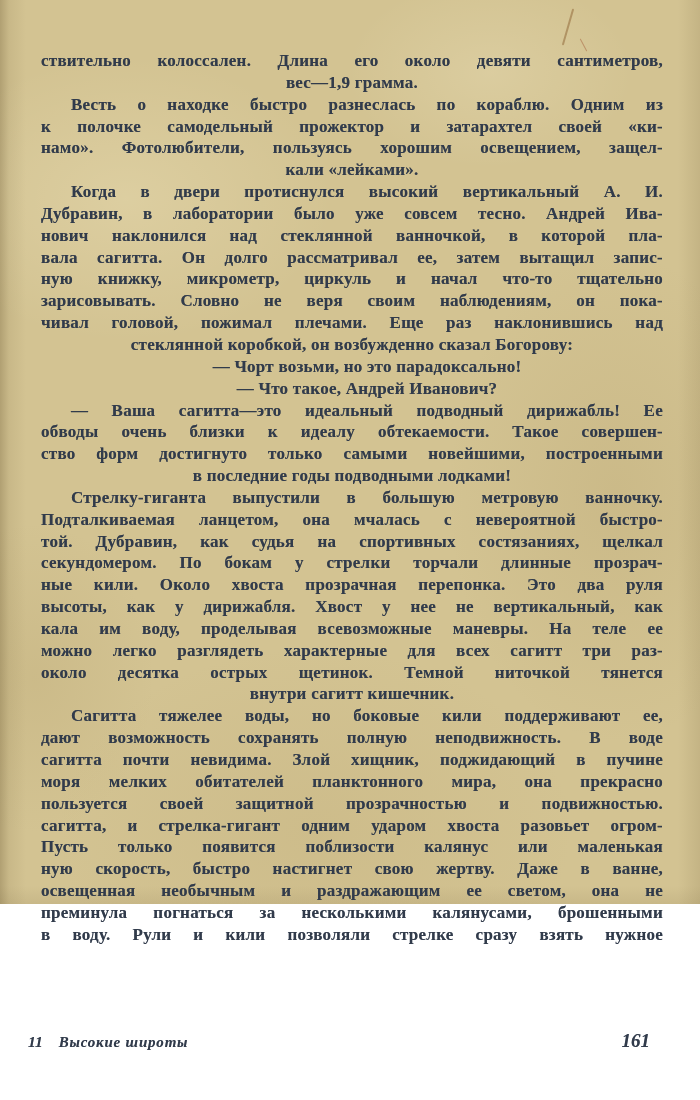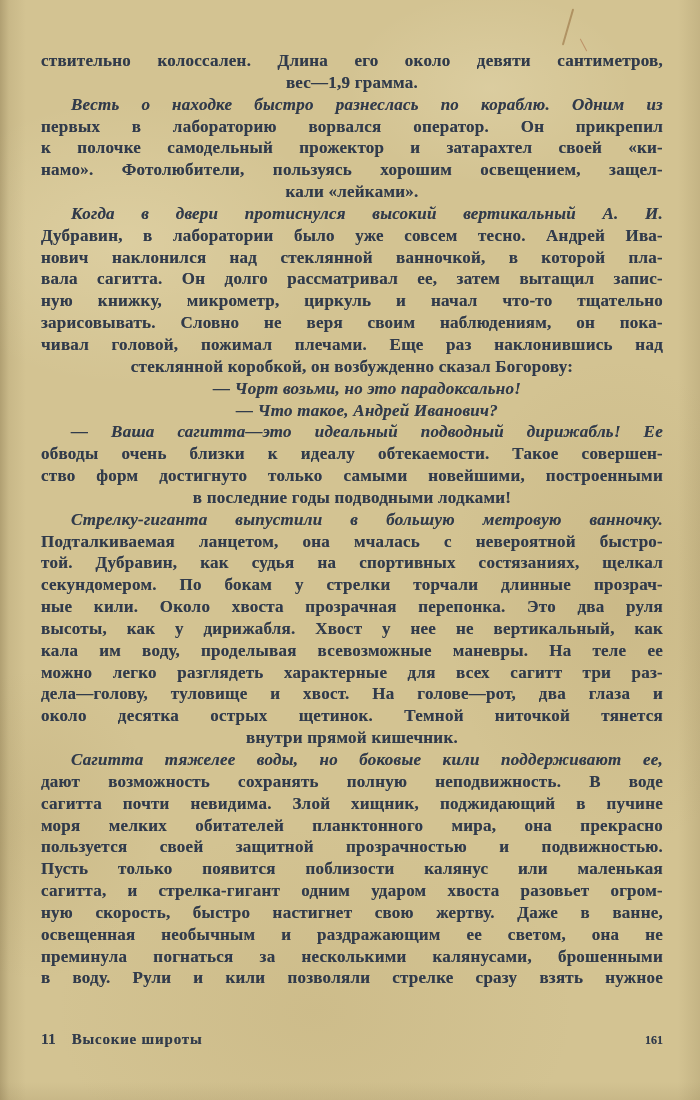--- a/index.html
+++ b/index.html
@@ -5,21 +5,21 @@
   html, body {
     margin: 0;
     padding: 0;
     width: 700px;
     height: 1100px;
     overflow: hidden;
   }
   .page {
     position: relative;
     width: 700px;
-    height: 1100px;
+    height: 904px;
     background-color: #d3c392;
     background-image:
       linear-gradient(90deg, rgba(104,86,48,0.32) 0px, rgba(104,86,48,0.10) 9px, rgba(104,86,48,0.0) 26px),
       linear-gradient(270deg, rgba(104,86,48,0.14) 0px, rgba(104,86,48,0.0) 22px),
       linear-gradient(0deg, rgba(104,86,48,0.10) 0px, rgba(104,86,48,0.0) 18px),
       radial-gradient(ellipse 320px 220px at 18% 22%, rgba(255,246,212,0.22), rgba(255,246,212,0) 65%),
       radial-gradient(ellipse 260px 380px at 88% 55%, rgba(148,122,68,0.13), rgba(148,122,68,0) 65%),
       radial-gradient(ellipse 420px 300px at 45% 92%, rgba(158,132,76,0.11), rgba(158,132,76,0) 62%),
       radial-gradient(ellipse 240px 160px at 70% 8%, rgba(255,248,220,0.18), rgba(255,248,220,0) 60%),
       radial-gradient(ellipse 200px 260px at 5% 75%, rgba(150,126,72,0.12), rgba(150,126,72,0) 60%);
@@ -48,59 +48,58 @@
     line-height: 21.85px;
     height: 21.85px;
     text-align: center;
   }
   .line.just {
     text-align: justify;
     text-align-last: justify;
   }
   .line.indent {
     text-indent: 30px;
-    font-style: italic;
   }
 
   .footer {
     position: absolute;
-    left: 41px;
+    left: 28px;
     top: 1030px;
     width: 622px;
     display: flex;
     justify-content: space-between;
     align-items: baseline;
     font-weight: bold;
     text-shadow: 0 0 0.5px rgba(49,59,75,0.55);
+    font-style: italic;
   }
   .footer-left { display: flex; align-items: baseline; }
   .sig {
     font-size: 15.5px;
     margin-right: 16px;
   }
   .running-title {
     font-size: 15px;
     letter-spacing: 0.8px;
   }
   .pagenum {
-    font-size: 12px;
+    font-size: 19px;
   }
 </style>
 </head>
 <body>
 
 <div class="page">
   <div class="fiber fiber-1"></div>
   <div class="fiber fiber-2"></div>
 
   <div class="text-block" id="text-block">
       <div class="line just">ствительно колоссален. Длина его около девяти сантиметров,</div>
       <div class="line">вес—1,9 грамма.</div>
       <div class="line indent just">Весть о находке быстро разнеслась по кораблю. Одним из</div>
-      <div class="line just">первых в лабораторию ворвался оператор. Он прикрепил</div>
       <div class="line just">к полочке самодельный прожектор и затарахтел своей «ки-</div>
       <div class="line just">намо». Фотолюбители, пользуясь хорошим освещением, защел-</div>
       <div class="line">кали «лейками».</div>
       <div class="line indent just">Когда в двери протиснулся высокий вертикальный А. И.</div>
       <div class="line just">Дубравин, в лаборатории было уже совсем тесно. Андрей Ива-</div>
       <div class="line just">нович наклонился над стеклянной ванночкой, в которой пла-</div>
       <div class="line just">вала сагитта. Он долго рассматривал ее, затем вытащил запис-</div>
       <div class="line just">ную книжку, микрометр, циркуль и начал что-то тщательно</div>
       <div class="line just">зарисовывать. Словно не веря своим наблюдениям, он пока-</div>
       <div class="line just">чивал головой, пожимал плечами. Еще раз наклонившись над</div>
@@ -112,30 +111,29 @@
       <div class="line just">ство форм достигнуто только самыми новейшими, построенными</div>
       <div class="line">в последние годы подводными лодками!</div>
       <div class="line indent just">Стрелку-гиганта выпустили в большую метровую ванночку.</div>
       <div class="line just">Подталкиваемая ланцетом, она мчалась с невероятной быстро-</div>
       <div class="line just">той. Дубравин, как судья на спортивных состязаниях, щелкал</div>
       <div class="line just">секундомером. По бокам у стрелки торчали длинные прозрач-</div>
       <div class="line just">ные кили. Около хвоста прозрачная перепонка. Это два руля</div>
       <div class="line just">высоты, как у дирижабля. Хвост у нее не вертикальный, как</div>
       <div class="line just">кала им воду, проделывая всевозможные маневры. На теле ее</div>
       <div class="line just">можно легко разглядеть характерные для всех сагитт три раз-</div>
-      <div class="line just">дела—голову, туловище и хвост. На голове—рот, два глаза и</div>
       <div class="line just">около десятка острых щетинок. Темной ниточкой тянется</div>
-      <div class="line">внутри прямой кишечник.</div>
+      <div class="line">внутри сагитт кишечник.</div>
       <div class="line indent just">Сагитта тяжелее воды, но боковые кили поддерживают ее,</div>
       <div class="line just">дают возможность сохранять полную неподвижность. В воде</div>
       <div class="line just">сагитта почти невидима. Злой хищник, поджидающий в пучине</div>
       <div class="line just">моря мелких обитателей планктонного мира, она прекрасно</div>
       <div class="line just">пользуется своей защитной прозрачностью и подвижностью.</div>
+      <div class="line just">сагитта, и стрелка-гигант одним ударом хвоста разовьет огром-</div>
       <div class="line just">Пусть только появится поблизости калянус или маленькая</div>
-      <div class="line just">сагитта, и стрелка-гигант одним ударом хвоста разовьет огром-</div>
       <div class="line just">ную скорость, быстро настигнет свою жертву. Даже в ванне,</div>
       <div class="line just">освещенная необычным и раздражающим ее светом, она не</div>
       <div class="line just">преминула погнаться за несколькими калянусами, брошенными</div>
       <div class="line just">в воду. Рули и кили позволяли стрелке сразу взять нужное</div>
     </div>
 
   <div class="footer">
     <div class="footer-left">
       <span class="sig">11</span>
       <span class="running-title">Высокие широты</span>

